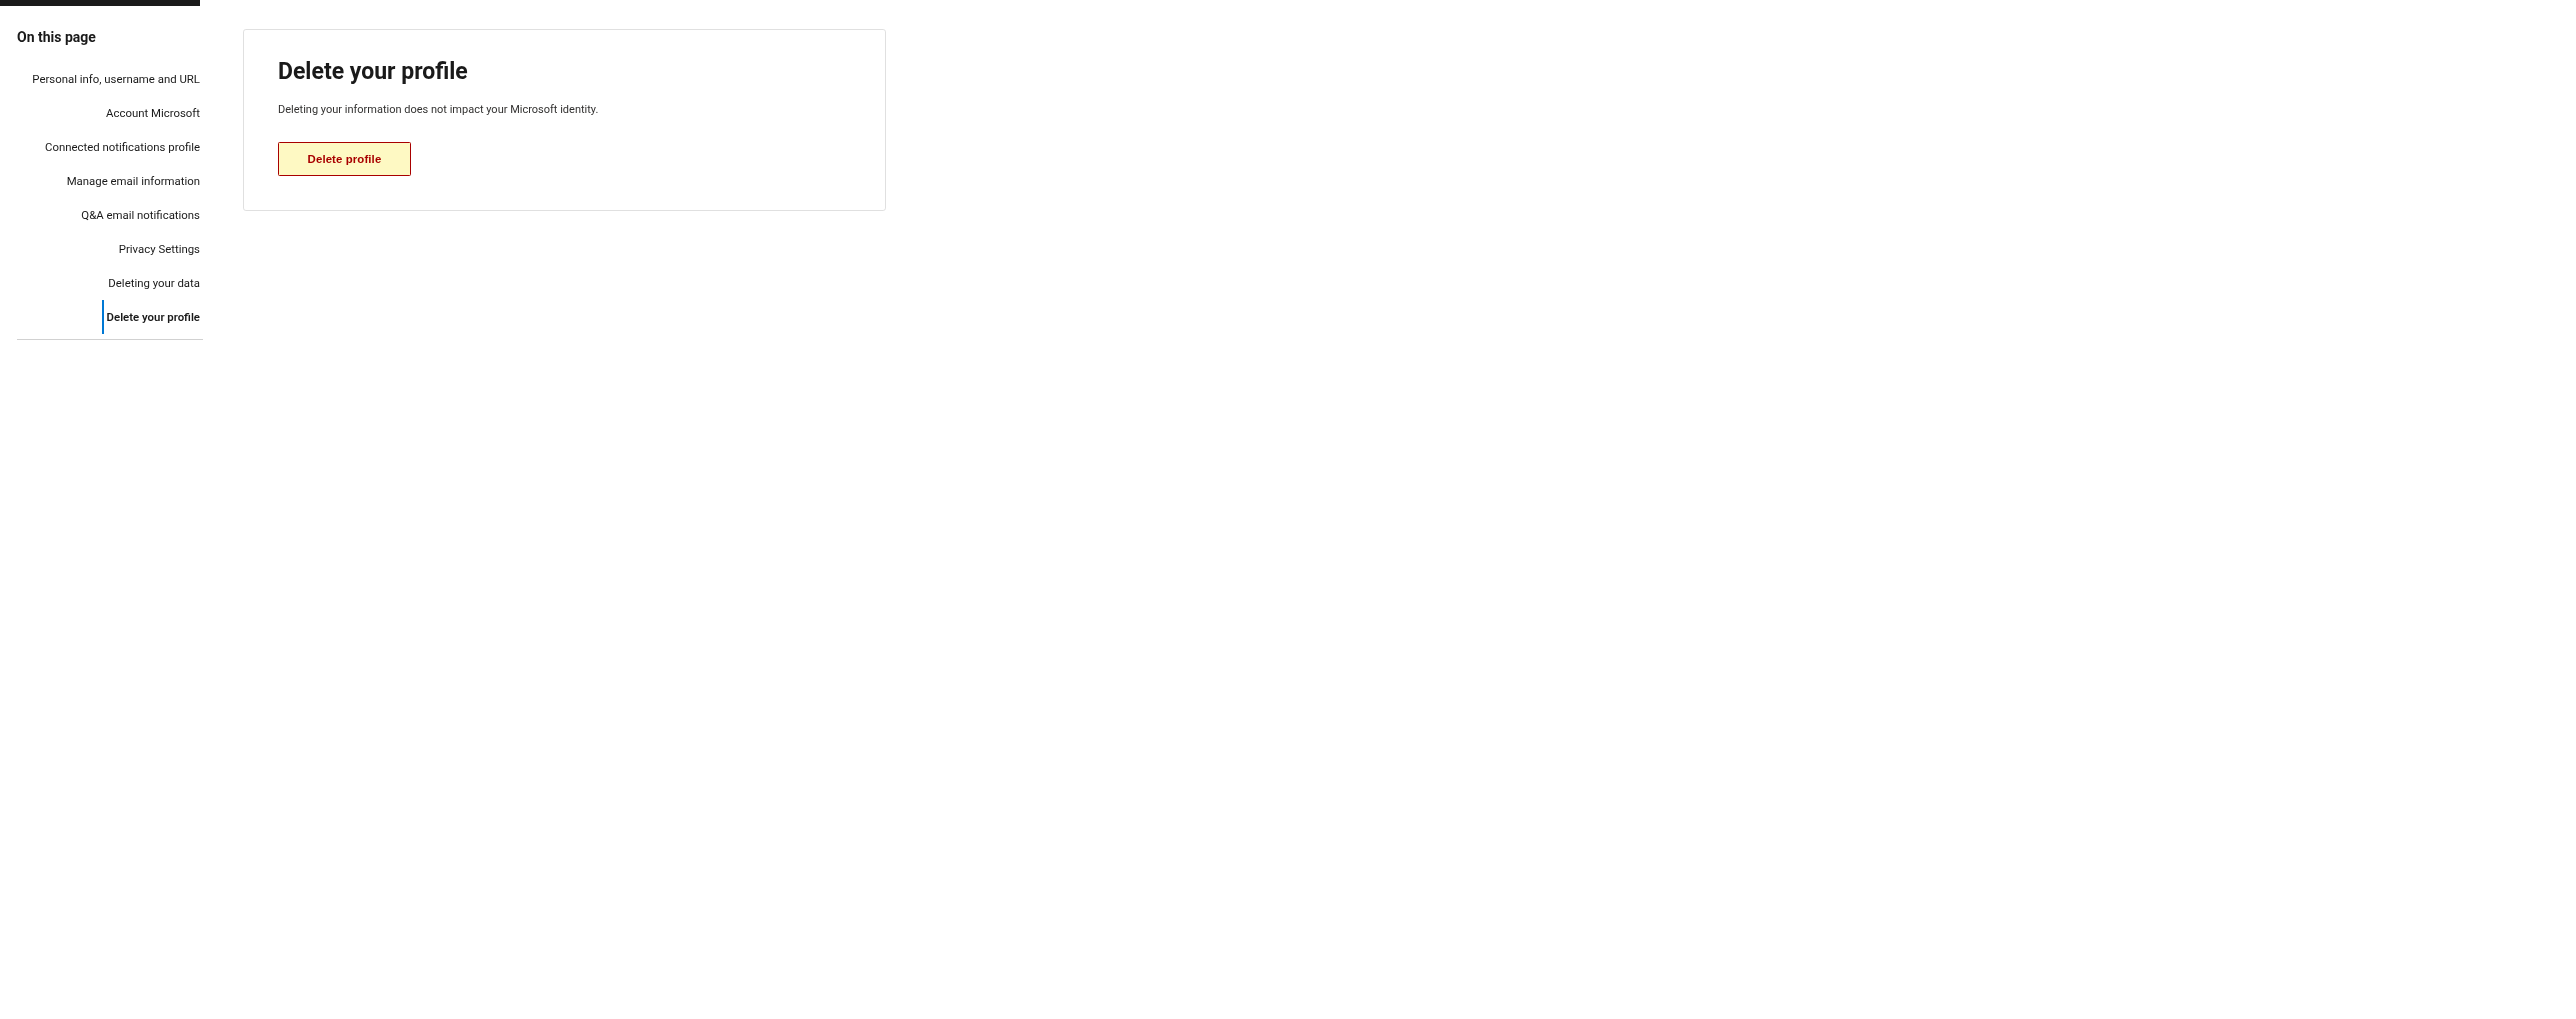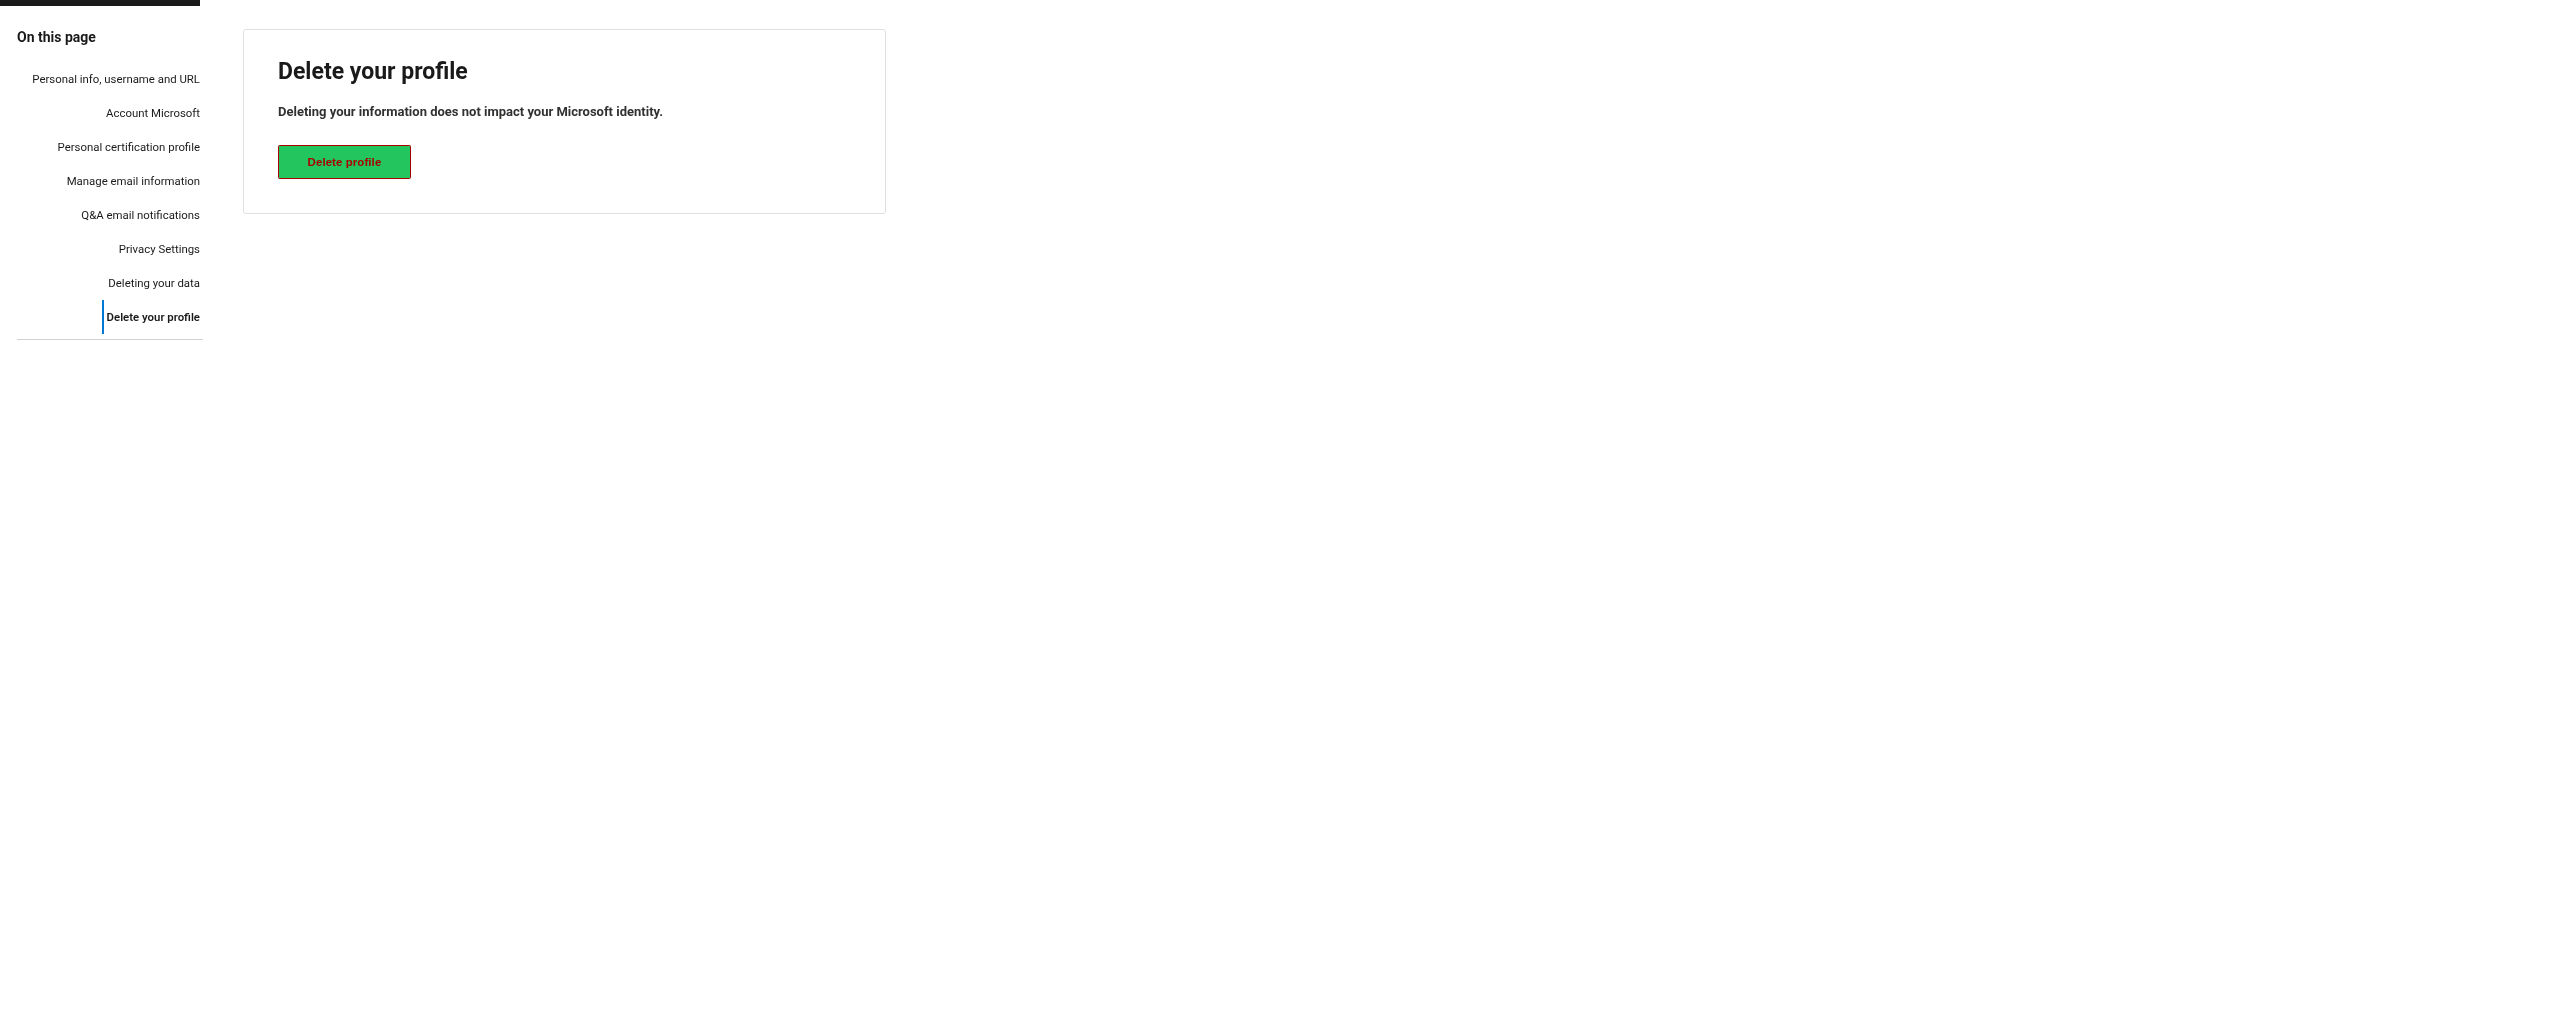--- a/index.html
+++ b/index.html
@@ -86,49 +86,48 @@
     }
 
     .section-title {
       font-size: 23px;
       font-weight: 700;
       color: #1a1a1a;
       margin-bottom: 17px;
     }
 
     .section-description {
-      font-size: 13px;
+      font-size: 11px;
       color: #323130;
       margin-bottom: 23px;
       line-height: 1.5;
-      font-weight: bold;
     }
 
     .delete-profile-btn {
       border: 1.4px solid #a80000;
-      background: #22c55e;
+      background: #fef9c3;
       color: #a80000;
       font-size: 11.4px;
       font-weight: 600;
       padding: 10px 28.6px;
       cursor: pointer;
       border-radius: 1.4px;
       letter-spacing: 0.01em;
     }
   </style>
 </head>
 <body>
 
 <div class="sidebar">
   <div class="sidebar-top-bar"></div>
   <div class="sidebar-title">On this page</div>
   <ul class="sidebar-nav" id="sidebar-nav-list">
   <li class="sidebar-nav-item">Personal info, username and URL</li>
       <li class="sidebar-nav-item">Account Microsoft</li>
-      <li class="sidebar-nav-item">Personal certification profile</li>
+      <li class="sidebar-nav-item">Connected notifications profile</li>
       <li class="sidebar-nav-item">Manage email information</li>
       <li class="sidebar-nav-item">Q&amp;A email notifications</li>
       <li class="sidebar-nav-item">Privacy Settings</li>
       <li class="sidebar-nav-item">Deleting your data</li>
       <li class="sidebar-nav-item active">Delete your profile</li>
     </ul>
   <div class="sidebar-bottom-divider"></div>
 </div>
 
 <div class="main-content">

